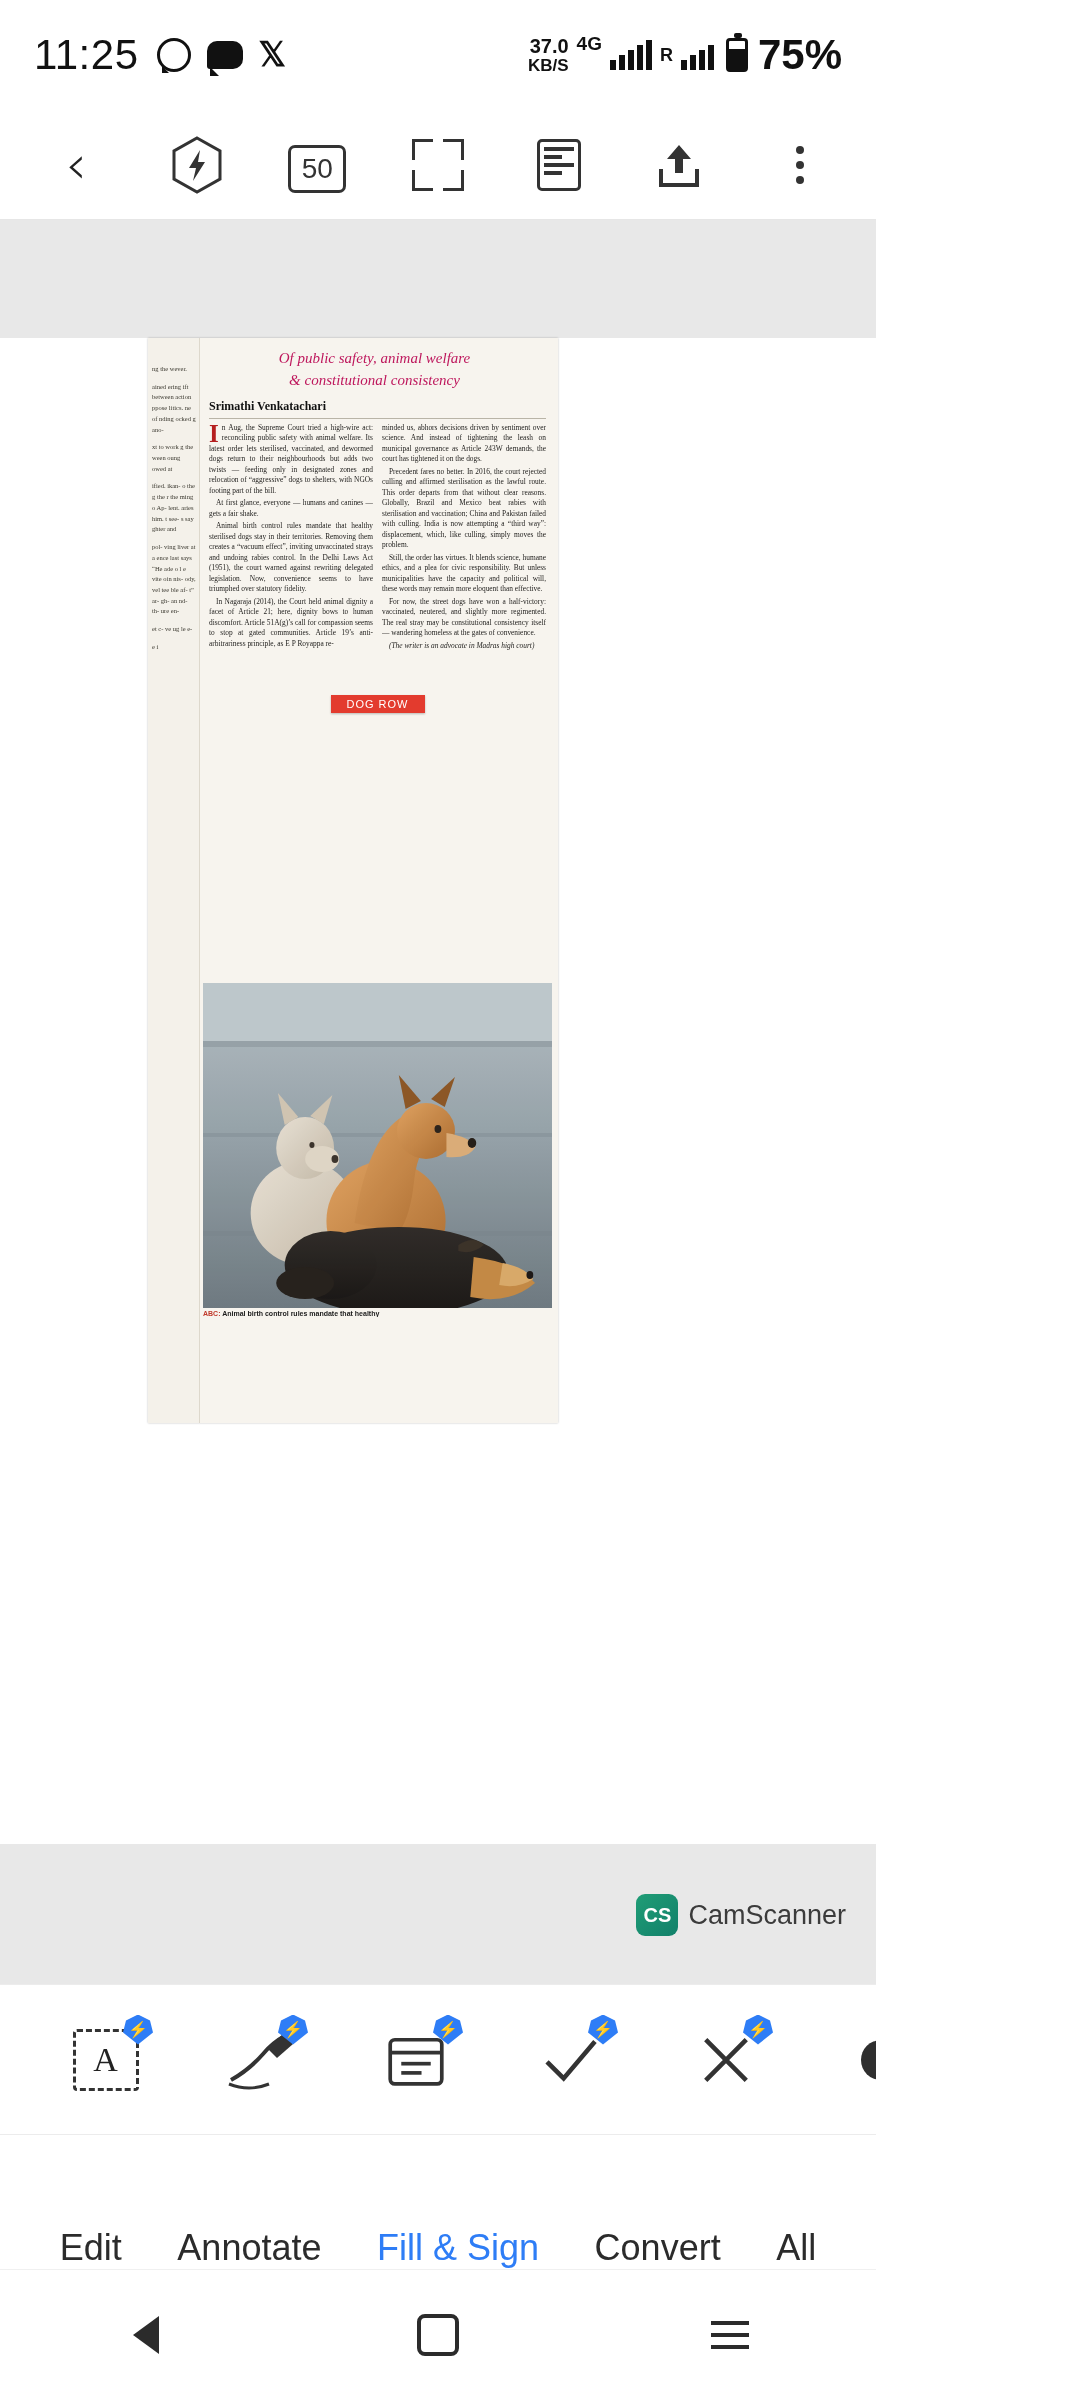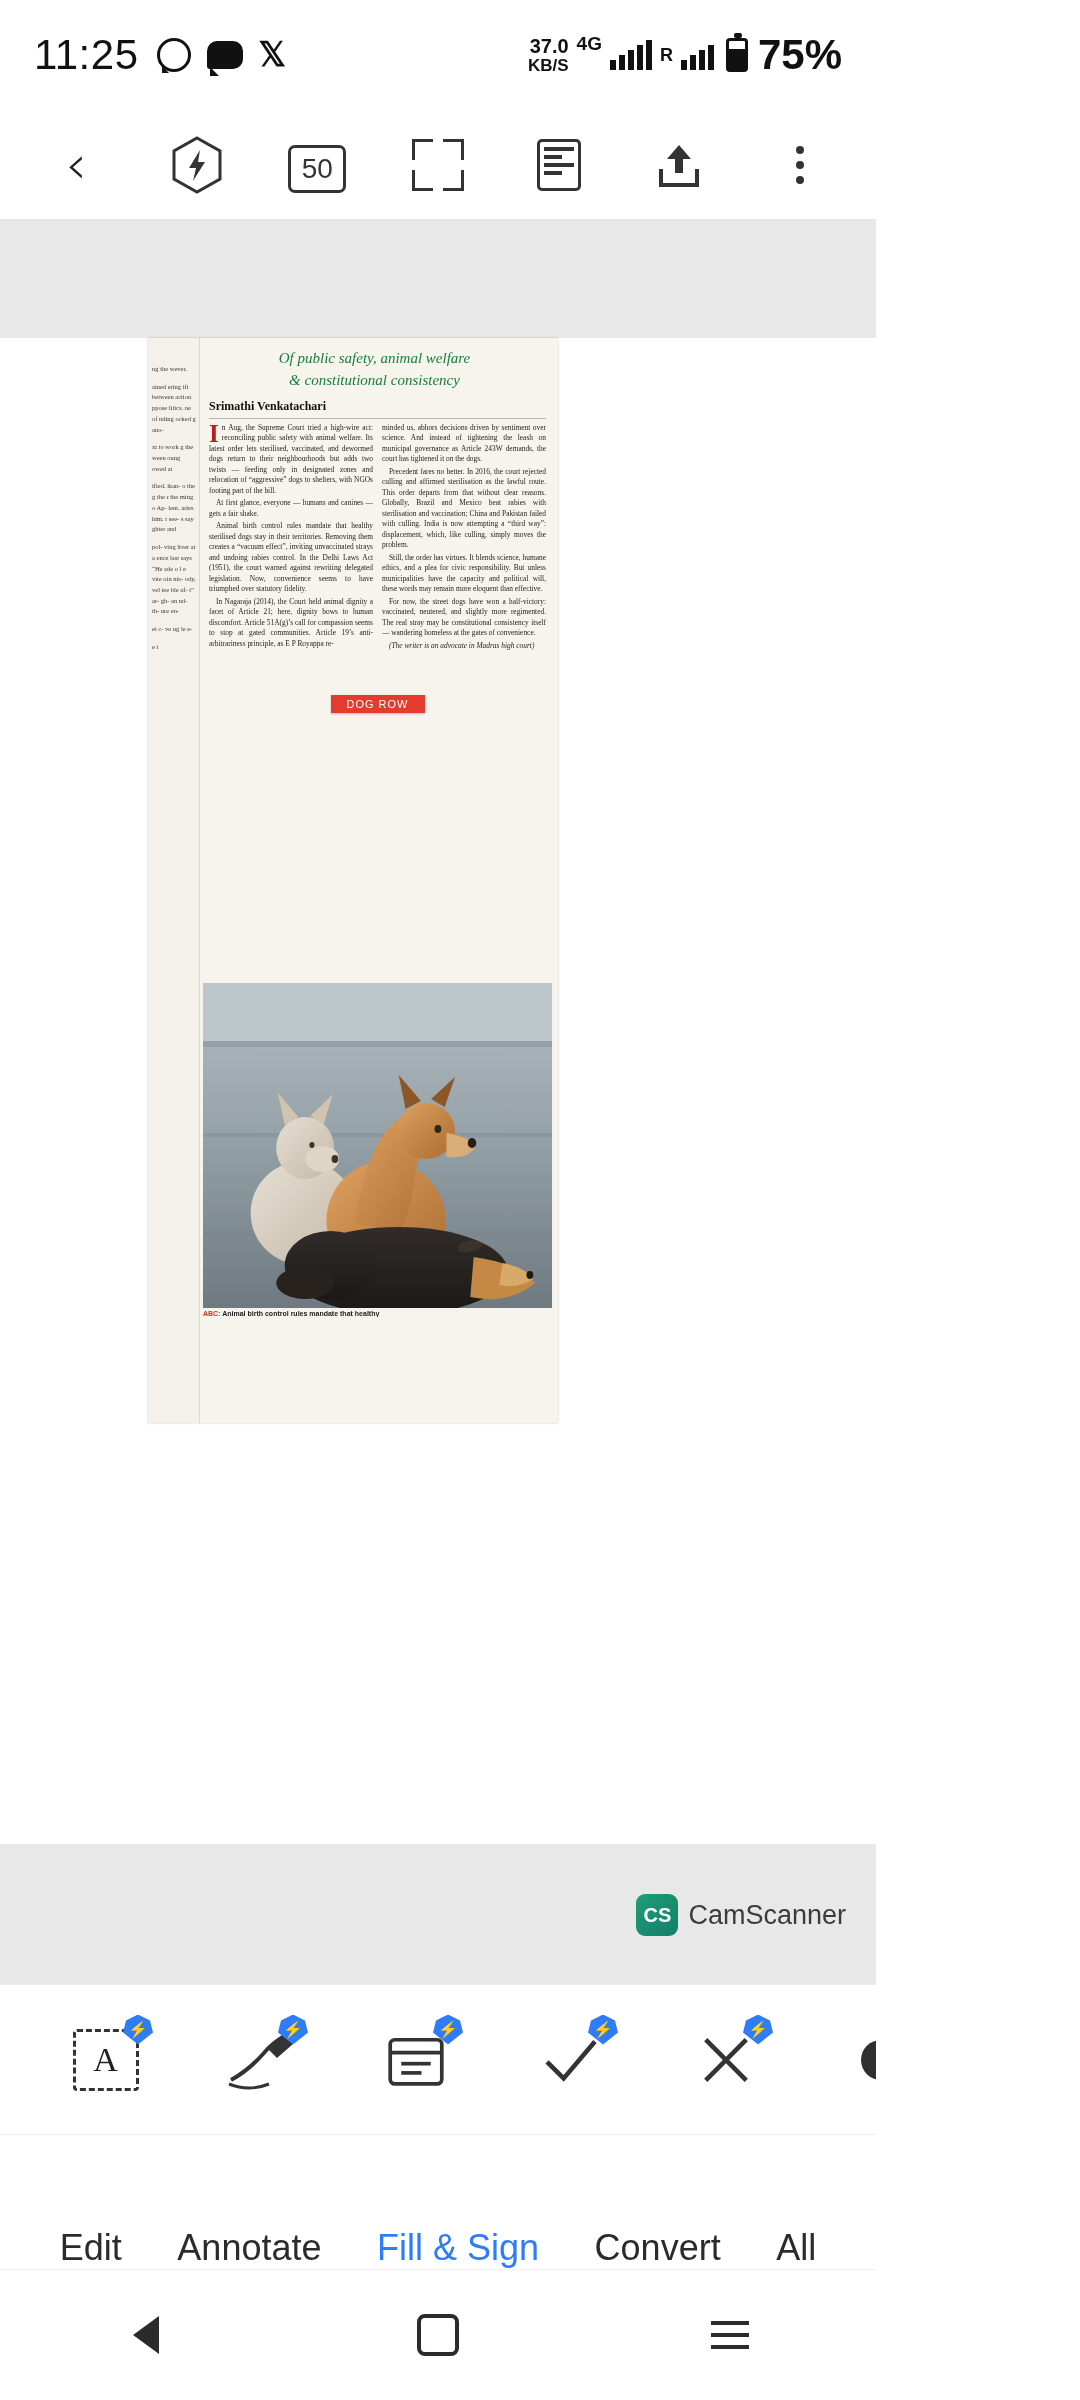--- a/index.html
+++ b/index.html
@@ -284,21 +284,21 @@
     margin: 10px 0 4px 6px;
     font-family: "Liberation Serif", serif;
     color: #111;
   }
   .subhead {
     font-style: italic;
     font-size: 15px;
     line-height: 1.35;
     text-align: center;
     margin: 2px 14px 8px 8px;
-    color: #15803d;
+    color: #be185d;
     font-family: "Liberation Serif", serif;
   }
   .byline {
     font-size: 12px;
     font-weight: 700;
     margin: 0 0 4px 6px;
     color: #111;
   }
   .rule-top {
     border-top: 1px solid #b9b4a7;

